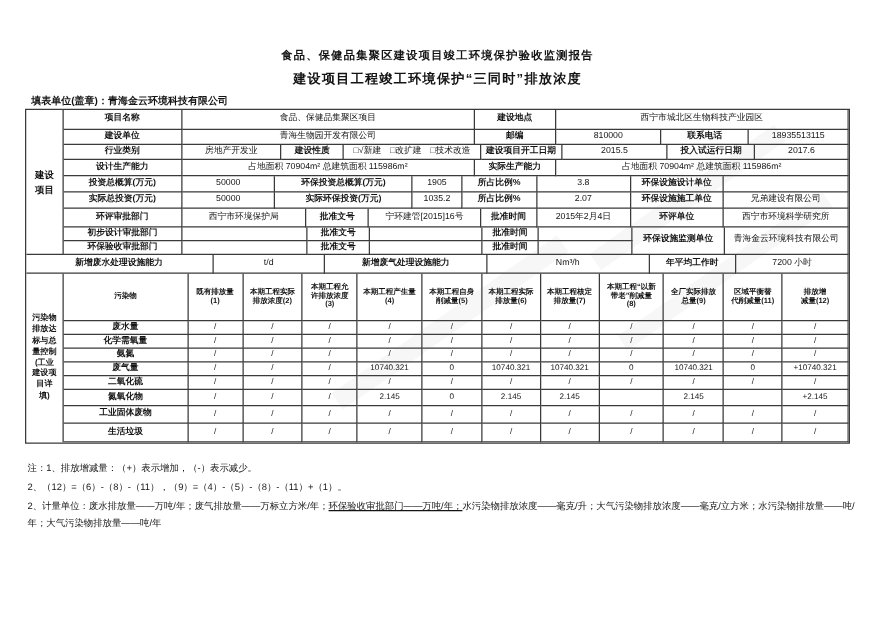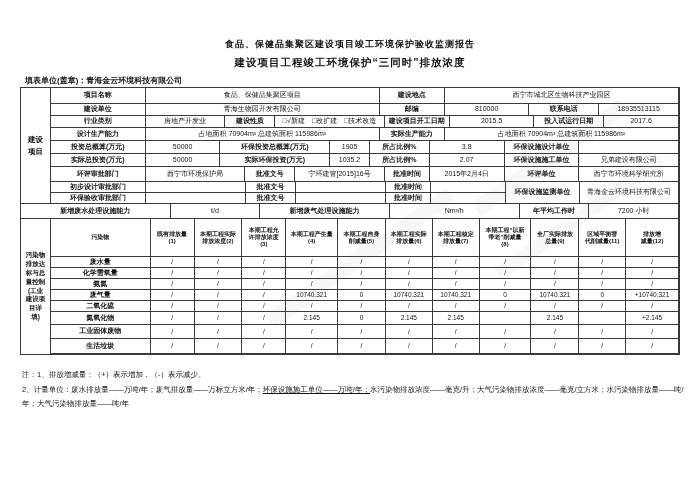--- a/index.html
+++ b/index.html
@@ -310,18 +310,19 @@
             <div class="cell val" style="width: 53px;">/</div>
           </div>
         </div>
     </div>
   </div>
 
 </div>
 
 <div class="notes">
   <div class="note-row">注：1、排放增减量：（+）表示增加，（-）表示减少。</div>
-  <div class="note-row"><span>2、计量单位：废水排放量——万吨/年；废气排放量——万标立方米/年；</span><span class="u">环保设施施工单位——万吨/年；</span><span>水污染物排放浓度——毫克/升；大气污染物排放浓度——毫克/立方米；水污染物排放量——吨/年；大气污染物排放量——吨/年</span></div>
+  <div class="note-row">2、（12）=（6）-（8）-（11），（9）=（4）-（5）-（8）-（11）+（1）。</div>
+  <div class="note-row"><span>2、计量单位：废水排放量——万吨/年；废气排放量——万标立方米/年；</span><span class="u">环保验收审批部门——万吨/年；</span><span>水污染物排放浓度——毫克/升；大气污染物排放浓度——毫克/立方米；水污染物排放量——吨/年；大气污染物排放量——吨/年</span></div>
 </div>
 
 <div class="wm wm1"></div>
 <div class="wm wm2"></div>
 <div class="wm wm3"></div>
 
 </body></html>

